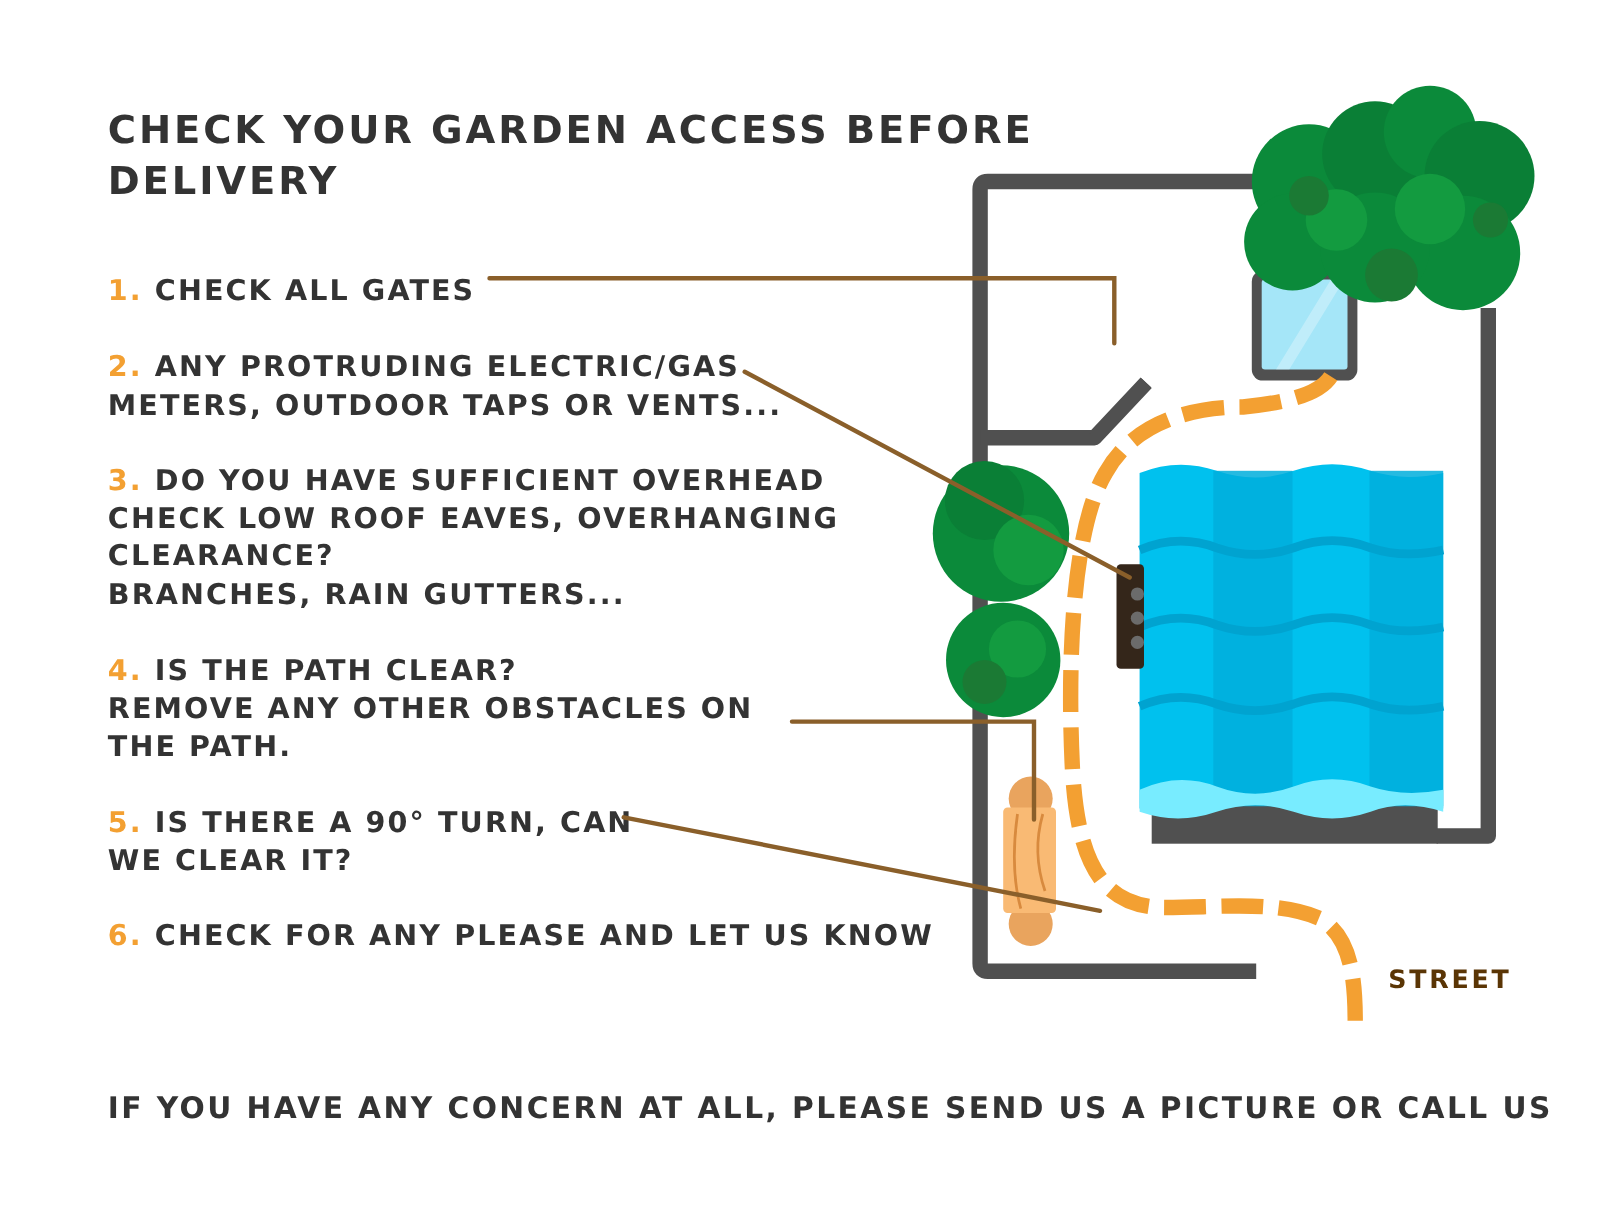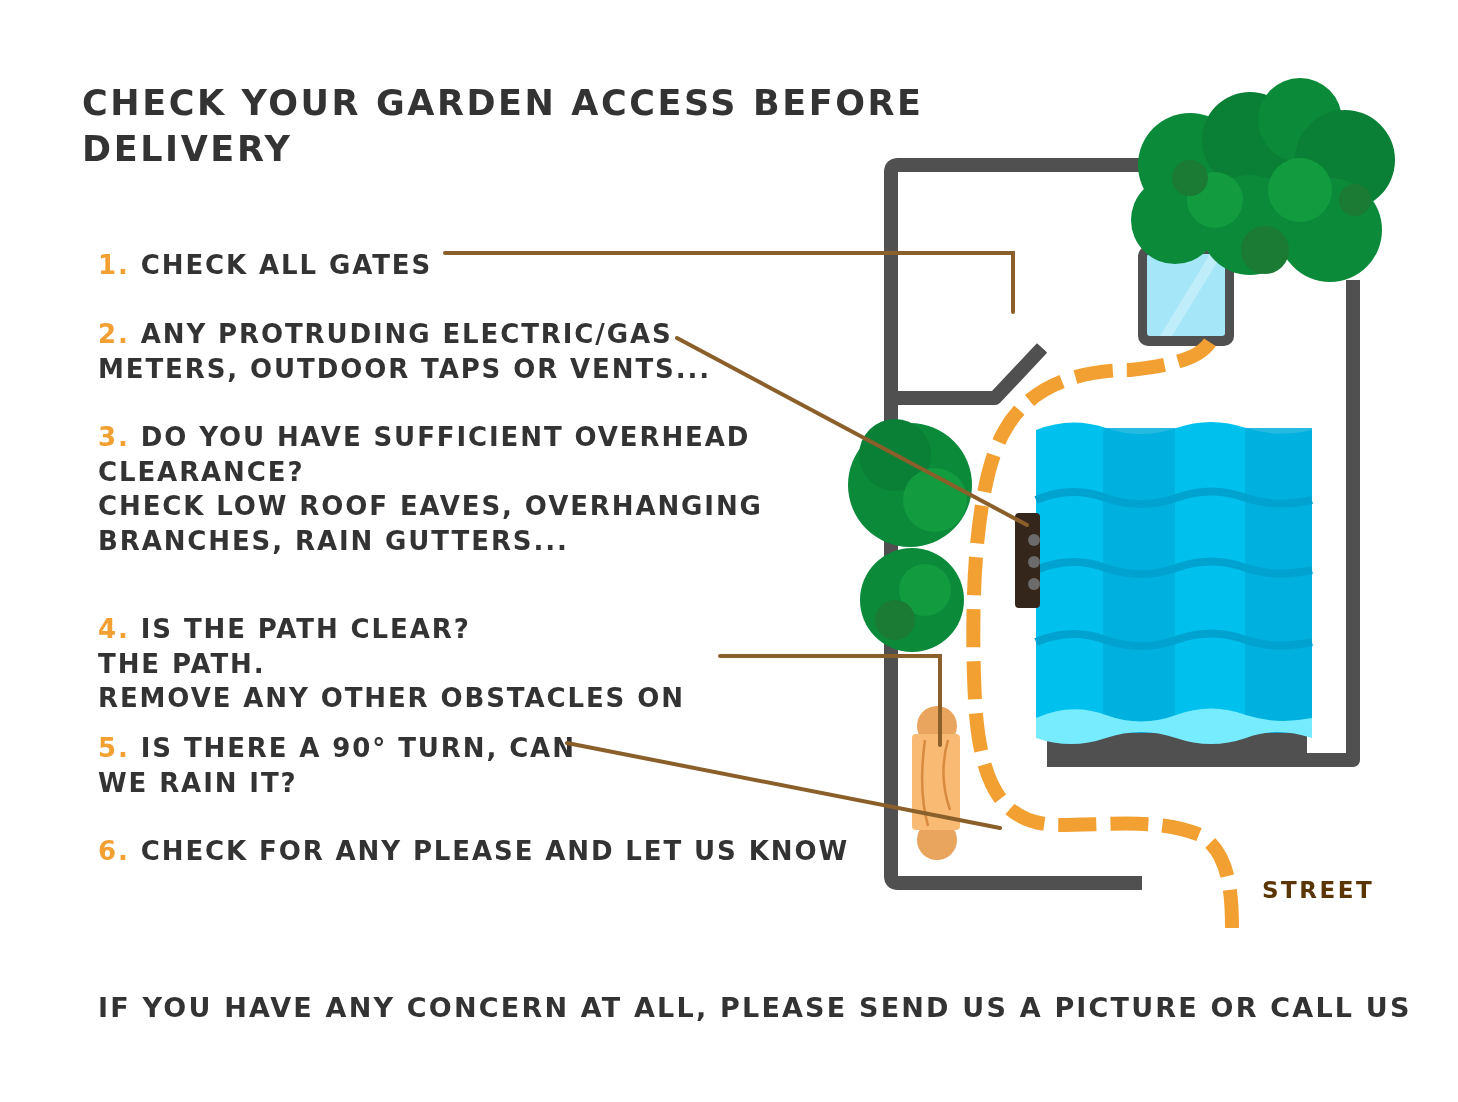--- a/index.html
+++ b/index.html
@@ -1,20 +1,20 @@
 <!DOCTYPE html>
 <html><head>
 <meta charset="utf-8">
 <style>
   html, body { margin:0; padding:0; background:#ffffff; }
   body { width:1458px; height:1102px; position:relative; overflow:hidden;
          font-family:"DejaVu Sans", "Liberation Sans", sans-serif; }
   .title { position:absolute; left:82px; top:80px; width:860px;
            font-size:35px; font-weight:bold; letter-spacing:2.6px; line-height:46px;
-           color:#333333; margin:0; }
+           color:#333333; margin:16px; }
   .item { position:absolute; left:82px; font-size:26px; font-weight:bold;
           letter-spacing:1.9px; line-height:34.5px; color:#333333; margin:16px; white-space:nowrap; }
   .num { color:#f3a032; }
   .footer { position:absolute; left:82px; top:976px; font-size:27px; font-weight:bold;
             letter-spacing:2.2px; color:#333333; white-space:nowrap; margin:16px; }
   svg.diagram { position:absolute; left:0; top:0; }
   .street { font-family:"DejaVu Sans", "Liberation Sans", sans-serif; font-weight:bold;
             font-size:23px; letter-spacing:2.5px; fill:#5a3505; }
 </style>
 </head>
@@ -29,36 +29,36 @@
 
 <div class="item" style="top:301px">
   <div><span class="num">2.</span>
   <span>ANY PROTRUDING ELECTRIC/GAS</span></div>
   <div>METERS, OUTDOOR TAPS OR VENTS...</div>
 </div>
 
 <div class="item" style="top:404px">
   <div><span class="num">3.</span>
   <span>DO YOU HAVE SUFFICIENT OVERHEAD</span></div>
+  <div>CHECK LOW ROOF EAVES, OVERHANGING</div>
   <div>CLEARANCE?</div>
-  <div>CHECK LOW ROOF EAVES, OVERHANGING</div>
   <div>BRANCHES, RAIN GUTTERS...</div>
 </div>
 
-<div class="item" style="top:596px">
+<div class="item" style="top:577px">
   <div><span class="num">4.</span>
   <span>IS THE PATH CLEAR?</span></div>
+  <div>REMOVE ANY OTHER OBSTACLES ON</div>
   <div>THE PATH.</div>
-  <div>REMOVE ANY OTHER OBSTACLES ON</div>
 </div>
 
 <div class="item" style="top:715px">
   <div><span class="num">5.</span>
   <span>IS THERE A 90° TURN, CAN</span></div>
-  <div>WE RAIN IT?</div>
+  <div>WE CLEAR IT?</div>
 </div>
 
 <div class="item" style="top:818px">
   <div><span class="num">6.</span>
   <span>CHECK FOR ANY PLEASE AND LET US KNOW</span></div>
 </div>
 
 <p class="footer">IF YOU HAVE ANY CONCERN AT ALL, PLEASE SEND US A PICTURE OR CALL US</p>
 
 <svg class="diagram" width="1458" height="1102" viewBox="0 0 1458 1102">

